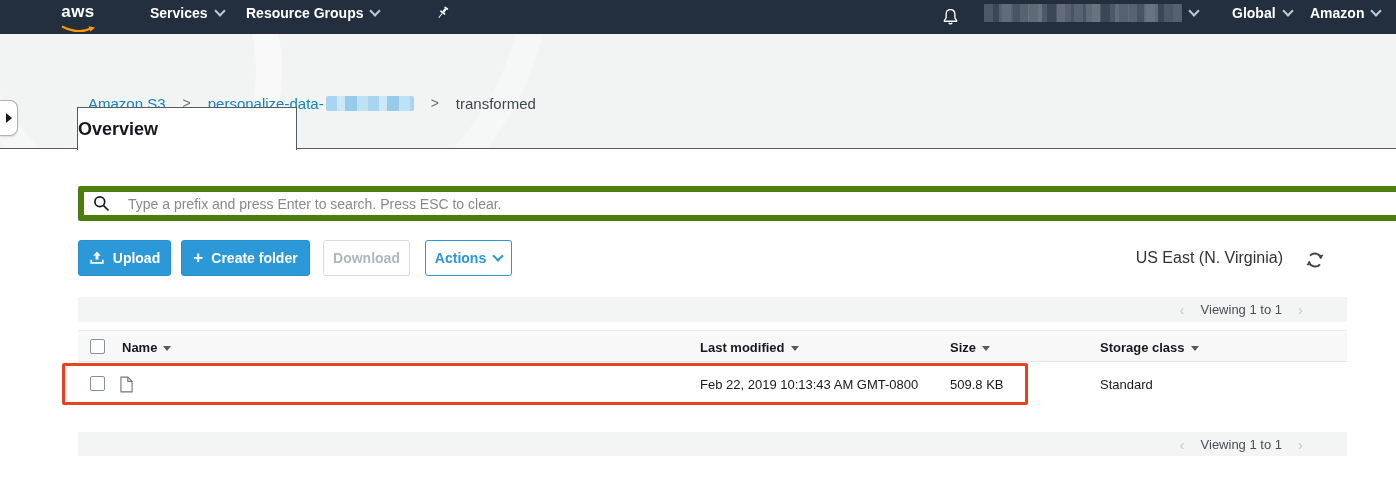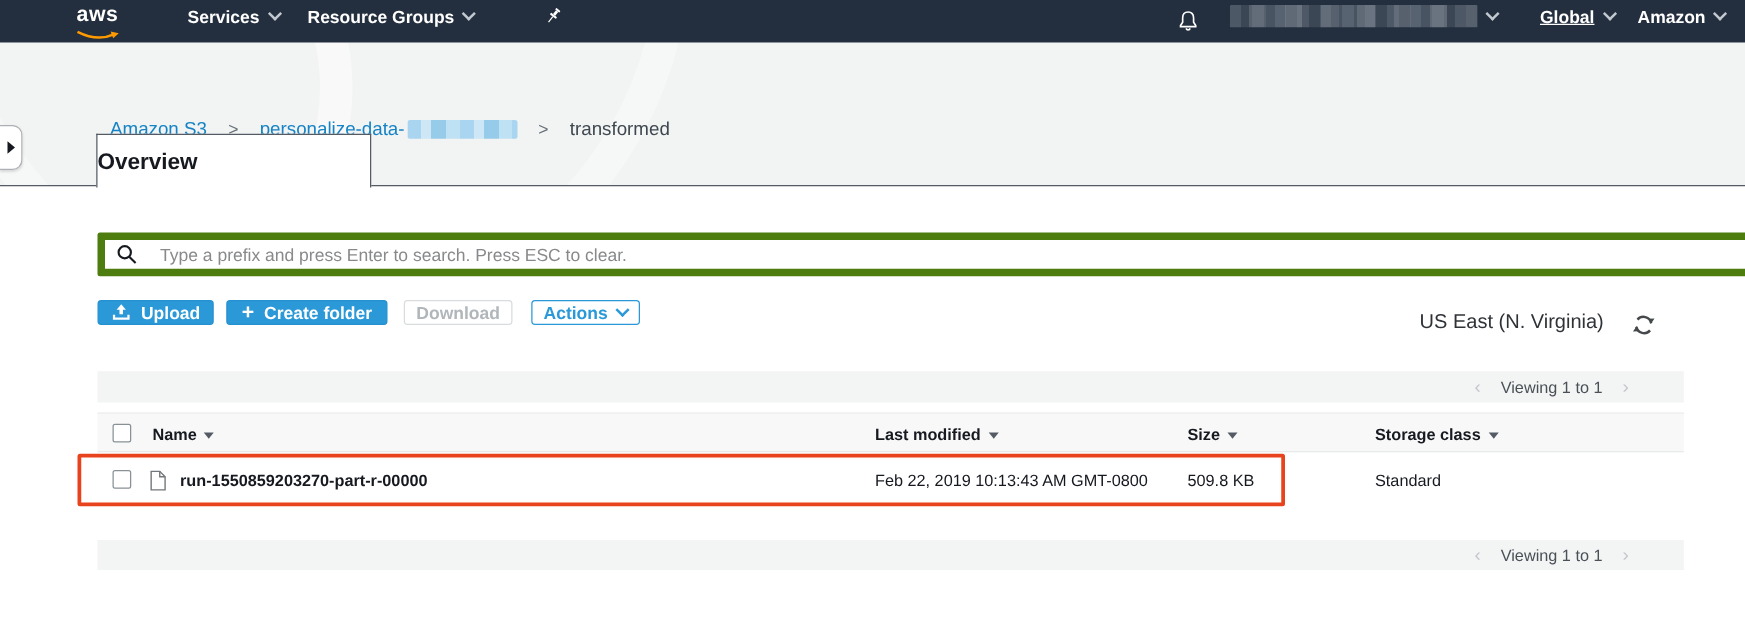--- a/index.html
+++ b/index.html
@@ -11,21 +11,21 @@
   .nav-item { position:absolute; top:0; height:26px; display:flex; align-items:center; gap:8px;
               color:#fff; font-size:14px; font-weight:700; cursor:pointer; }
   .logo { position:absolute; left:58px; top:3px; width:40px; text-align:center; cursor:pointer; }
   .logo-text { color:#fff; font-weight:700; font-size:17px; line-height:17px; letter-spacing:.5px; }
   .chev { width:6px; height:6px; border-right:2px solid #c2c8d0; border-bottom:2px solid #c2c8d0;
           transform:rotate(45deg); margin-top:-4px; display:inline-block; }
   #nav-services { left:150px; }
   #nav-rg { left:246px; }
   #nav-pin { left:435px; }
   #nav-account { left:984px; }
-  #nav-global { left:1232px;text-decoration:underline; }
+  #nav-global { left:1232px; }
   #nav-support { left:1310px; }
   .bell-wrap { position:absolute; left:941px; top:7px; cursor:pointer; }
   .account-blur { width:198px; height:18px; border-radius:1px;
     background:
       repeating-linear-gradient(90deg, rgba(140,150,165,.22) 0 9px, rgba(0,0,0,0) 9px 18px),
       repeating-linear-gradient(90deg, #3c4755 0 15px, #57606d 15px 29px, #495463 29px 44px, #606a76 44px 58px); }
 
   
   .band { position:absolute; top:34px; left:0; width:100%; height:115px; background:#f2f3f3;
           border-bottom:1px solid #545b64; box-sizing:border-box; overflow:hidden; }
@@ -53,21 +53,21 @@
          justify-content:flex-start; font-size:18px; font-weight:700; color:#16191f; cursor:pointer; }
 
   
   .search { position:absolute; left:78px; top:186px; width:1352px; height:35px; box-sizing:border-box;
             border:6px solid #4d7c0f; border-radius:2px; padding:0 28px 0 44px; font-size:14px;
             color:#16191f; background:#fff; font-family:inherit; }
   .search::placeholder { color:#87898b; opacity:1; }
   .search-icon { position:absolute; left:93px; top:195px; pointer-events:none; }
 
   
-  .btn { position:absolute; top:240px; height:20px; border-radius:3px; font-size:14px; font-weight:700;
+  .btn { position:absolute; top:240px; height:36px; border-radius:3px; font-size:14px; font-weight:700;
          display:flex; align-items:center; justify-content:center; gap:8px; box-sizing:border-box;
          cursor:pointer; font-family:inherit; }
   .btn-blue { background:#2b99d8; border:1px solid #2490cf; color:#fff; }
   #btn-upload { left:78px; width:93px; }
   #btn-create { left:181px; width:129px; }
   #btn-download { left:323px; width:87px; background:#fff; border:1px solid #d9dcde; color:#b0b6ba; }
   #btn-actions { left:425px; width:87px; background:#fff; border:1px solid #2b99d8; color:#2b99d8; }
   .chev-blue { width:6px; height:6px; border-right:2px solid #2b99d8; border-bottom:2px solid #2b99d8;
                transform:rotate(45deg); margin-top:-4px; display:inline-block; }
   .plus { font-size:17px; font-weight:700; line-height:14px; }
@@ -254,21 +254,20 @@
   </div>
 
   <div class="trow">
     <input type="checkbox" class="checkbox" style="">
     <div class="td td-icon">
       <svg width="13" height="17" viewBox="0 0 14 18">
         <path d="M1 1 H8.4 L13 5.6 V17 H1 Z" fill="#fff" stroke="#73777b" stroke-width="1.2"></path>
         <path d="M8.4 1 V5.6 H13" fill="none" stroke="#73777b" stroke-width="1.2"></path>
       </svg>
     </div>
-    <div class="td td-name">run-1550859203270-part-r-00000</div>
     <div class="td td-lm">Feb 22, 2019 10:13:43 AM GMT-0800</div>
     <div class="td td-size">509.8 KB</div>
     <div class="td td-sc">Standard</div>
   </div>
 
   <div class="red-box"></div>
 
   <div class="pagebar" id="pagebar-bottom">
     <span class="page-chev">‹</span>
     <span>Viewing 1 to 1</span>

